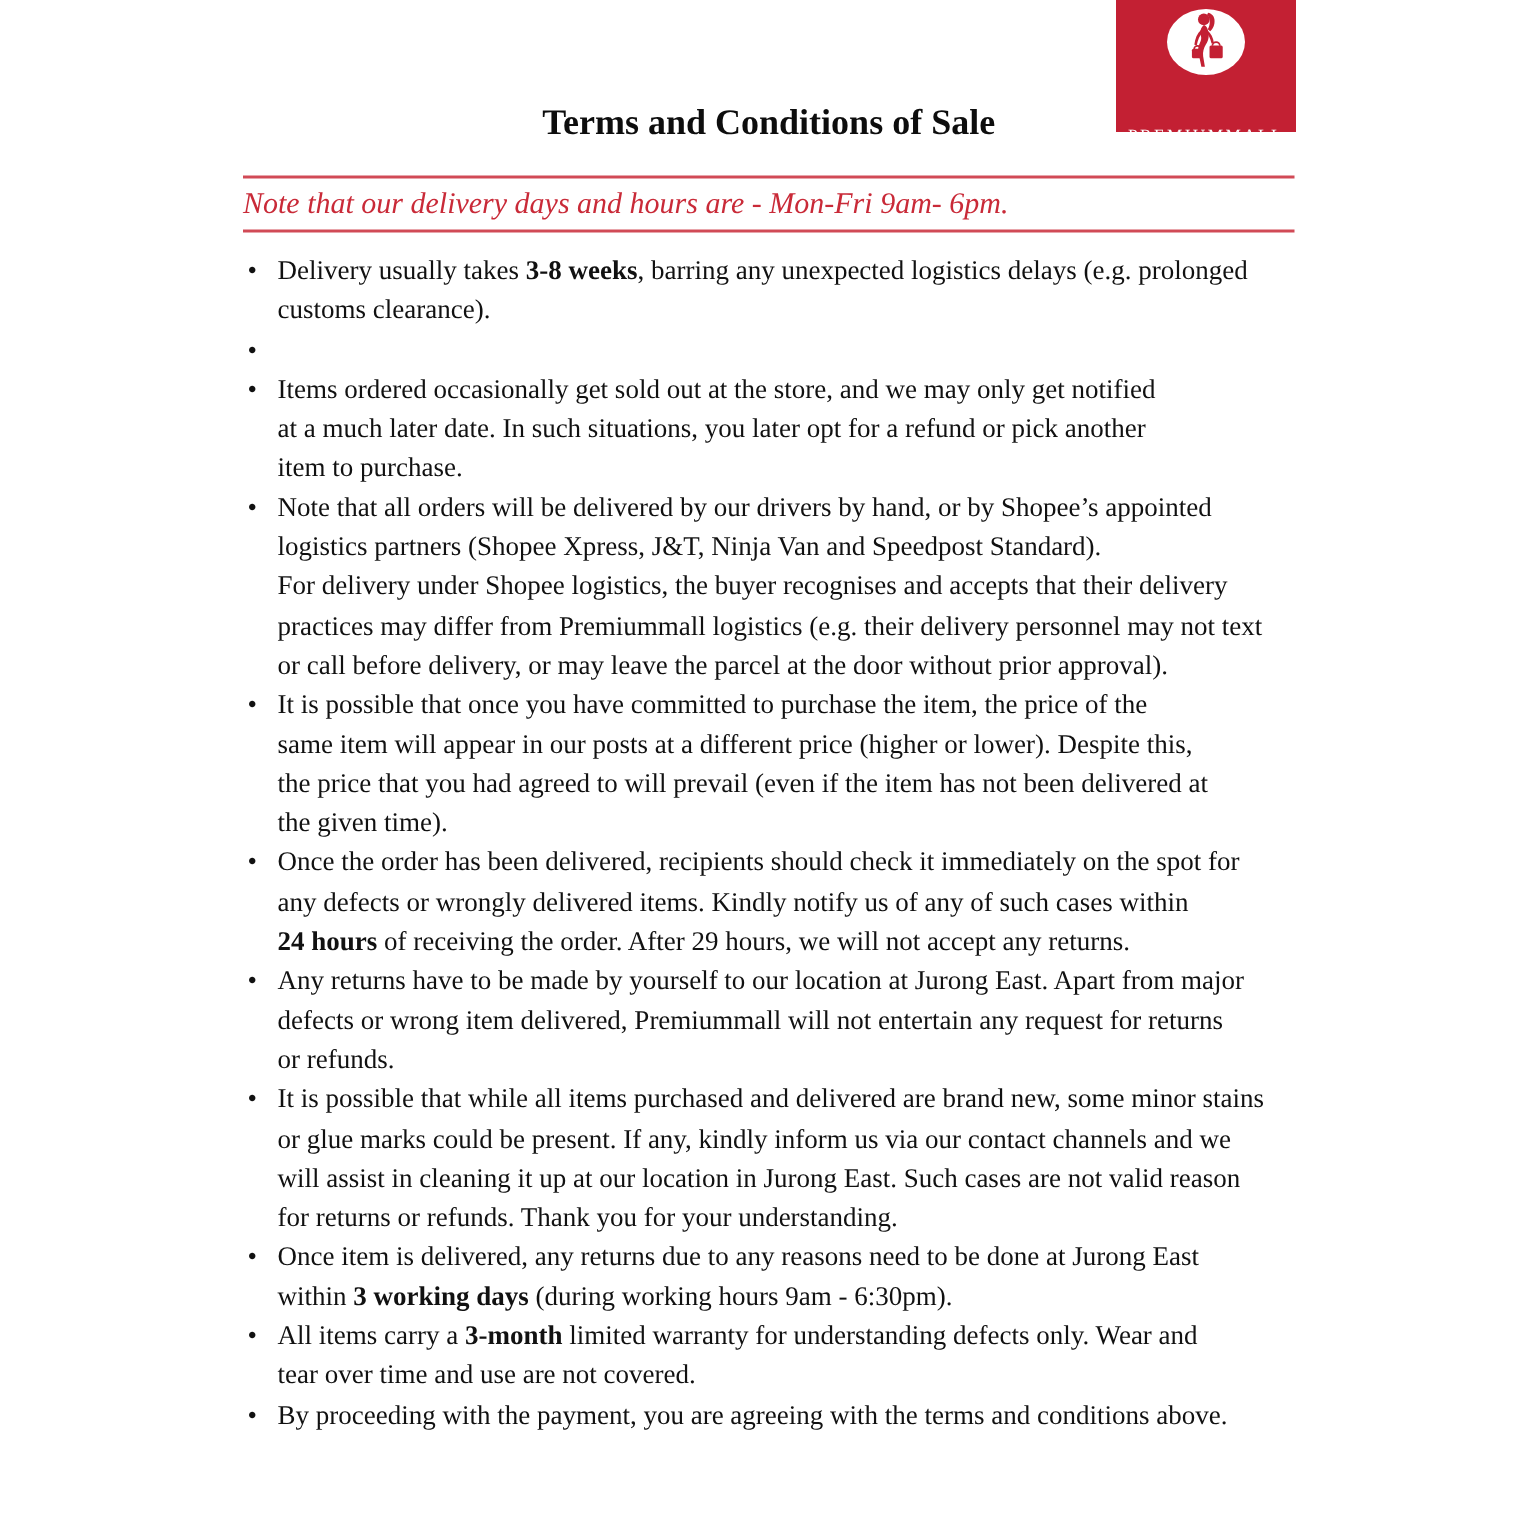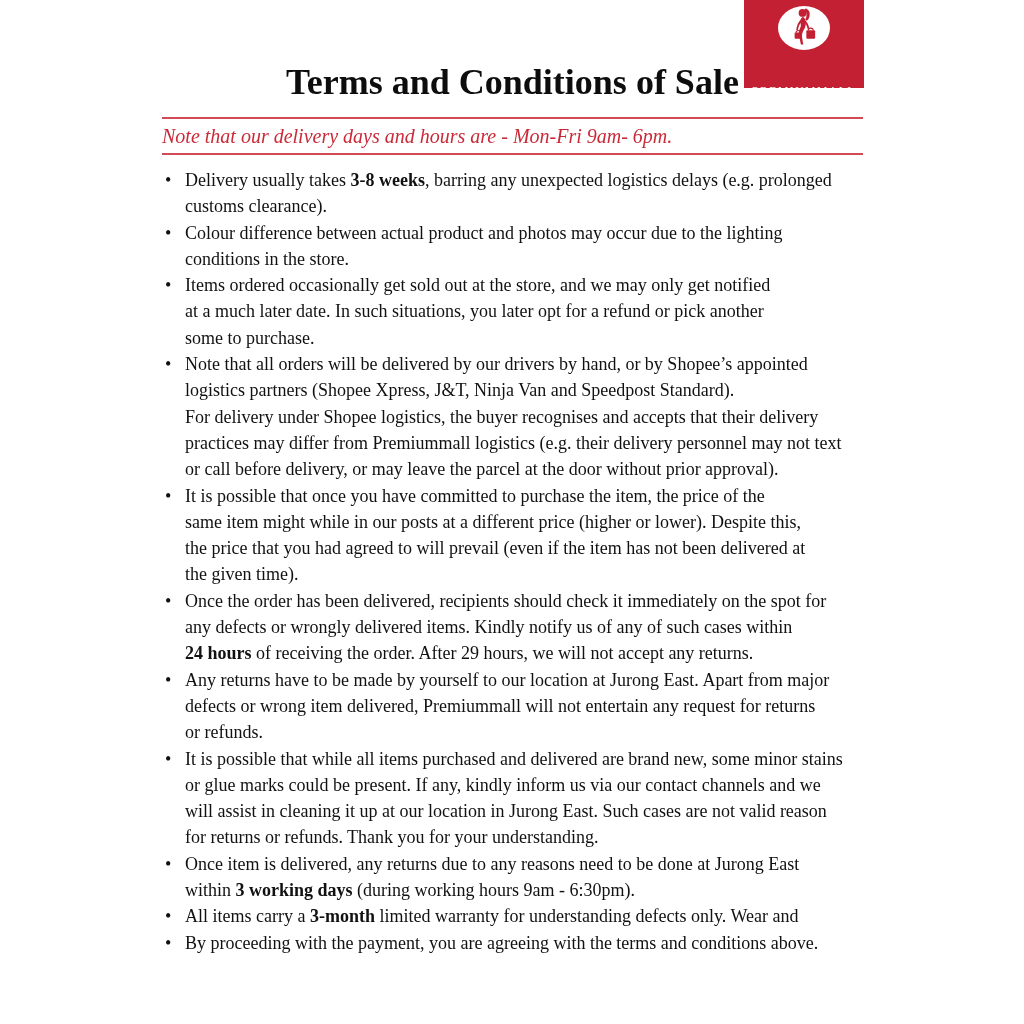--- a/index.html
+++ b/index.html
@@ -63,21 +63,21 @@
   
   .content {
     position: absolute;
     left: 162px;
     top: 0;
     width: 701px;
   }
   .doc-title {
     text-align: center;
     font-weight: bold;
-    font-size: 36px;
+    font-size: 24px;
     line-height: 32px;
     margin-top: 66px;
     color: #0d0d0d;
   }
   .rule {
     border: none;
     border-top: 2px solid var(--accent-red);
     margin: 0;
     opacity: 0.85;
   }
@@ -147,52 +147,51 @@
   <hr class="rule rule-top">
   <div class="delivery-note">Note that our delivery days and hours are - Mon-Fri 9am- 6pm.</div>
   <hr class="rule rule-bottom">
   <ul class="terms">
       <li>
         <span class="dot">•</span>
         <div class="txt"><span>Delivery usually takes </span><b>3-8 weeks</b><span>, barring any unexpected logistics delays (e.g. prolonged</span><br><span>customs clearance).</span></div>
       </li>
       <li>
         <span class="dot">•</span>
-        <div class="txt"><span>Colour difference between actual product and photos may occur due to the lighting</span><br><span>conditions in the store.</span></div>
       </li>
       <li>
         <span class="dot">•</span>
-        <div class="txt"><span>Items ordered occasionally get sold out at the store, and we may only get notified</span><br><span>at a much later date. In such situations, you later opt for a refund or pick another</span><br><span>some to purchase.</span></div>
+        <div class="txt"><span>Items ordered occasionally get sold out at the store, and we may only get notified</span><br><span>at a much later date. In such situations, you later opt for a refund or pick another</span><br><span>item to purchase.</span></div>
       </li>
       <li>
         <span class="dot">•</span>
         <div class="txt"><span>Note that all orders will be delivered by our drivers by hand, or by Shopee’s appointed</span><br><span>logistics partners (Shopee Xpress, J&amp;T, Ninja Van and Speedpost Standard).</span><br><span>For delivery under Shopee logistics, the buyer recognises and accepts that their delivery</span><br><span>practices may differ from Premiummall logistics (e.g. their delivery personnel may not text</span><br><span>or call before delivery, or may leave the parcel at the door without prior approval).</span></div>
       </li>
       <li>
         <span class="dot">•</span>
-        <div class="txt"><span>It is possible that once you have committed to purchase the item, the price of the</span><br><span>same item might while in our posts at a different price (higher or lower). Despite this,</span><br><span>the price that you had agreed to will prevail (even if the item has not been delivered at</span><br><span>the given time).</span></div>
+        <div class="txt"><span>It is possible that once you have committed to purchase the item, the price of the</span><br><span>same item will appear in our posts at a different price (higher or lower). Despite this,</span><br><span>the price that you had agreed to will prevail (even if the item has not been delivered at</span><br><span>the given time).</span></div>
       </li>
       <li>
         <span class="dot">•</span>
         <div class="txt"><span>Once the order has been delivered, recipients should check it immediately on the spot for</span><br><span>any defects or wrongly delivered items. Kindly notify us of any of such cases within</span><br><b>24 hours</b><span> of receiving the order. After 29 hours, we will not accept any returns.</span></div>
       </li>
       <li>
         <span class="dot">•</span>
         <div class="txt"><span>Any returns have to be made by yourself to our location at Jurong East. Apart from major</span><br><span>defects or wrong item delivered, Premiummall will not entertain any request for returns</span><br><span>or refunds.</span></div>
       </li>
       <li>
         <span class="dot">•</span>
         <div class="txt"><span>It is possible that while all items purchased and delivered are brand new, some minor stains</span><br><span>or glue marks could be present. If any, kindly inform us via our contact channels and we</span><br><span>will assist in cleaning it up at our location in Jurong East. Such cases are not valid reason</span><br><span>for returns or refunds. Thank you for your understanding.</span></div>
       </li>
       <li>
         <span class="dot">•</span>
         <div class="txt"><span>Once item is delivered, any returns due to any reasons need to be done at Jurong East</span><br><span>within </span><b>3 working days</b><span> (during working hours 9am - 6:30pm).</span></div>
       </li>
       <li>
         <span class="dot">•</span>
-        <div class="txt"><span>All items carry a </span><b>3-month</b><span> limited warranty for understanding defects only. Wear and</span><br></div>
+        <div class="txt"><span>All items carry a </span><b>3-month</b><span> limited warranty for understanding defects only. Wear and</span><br><span>tear over time and use are not covered.</span></div>
       </li>
       <li>
         <span class="dot">•</span>
         <div class="txt"><span>By proceeding with the payment, you are agreeing with the terms and conditions above.</span></div>
       </li>
     </ul>
 </div>
 
 </body></html>

